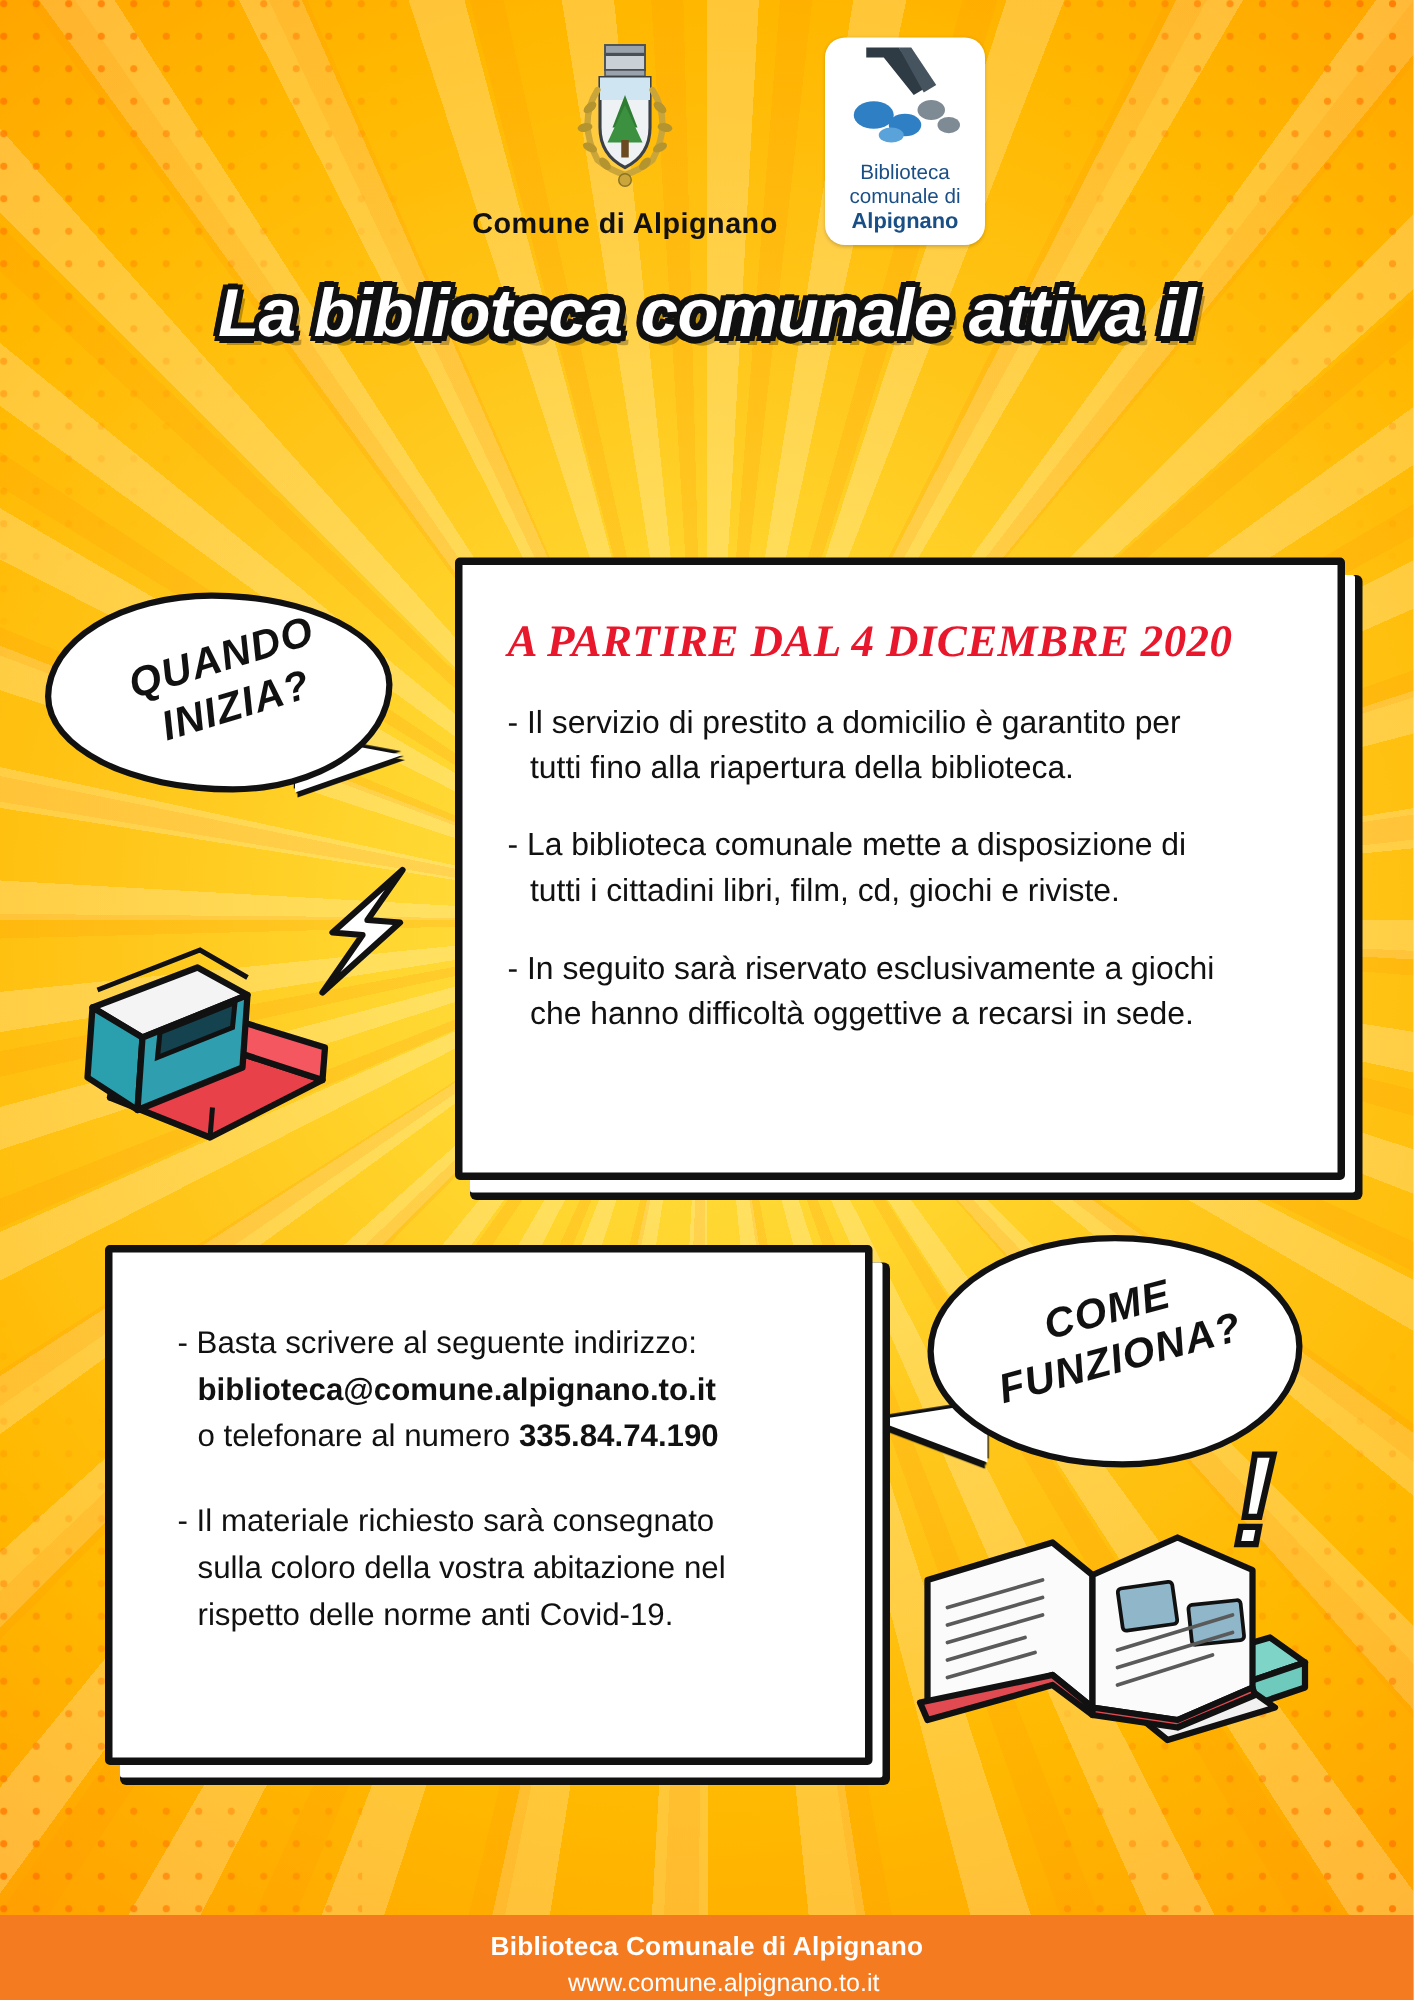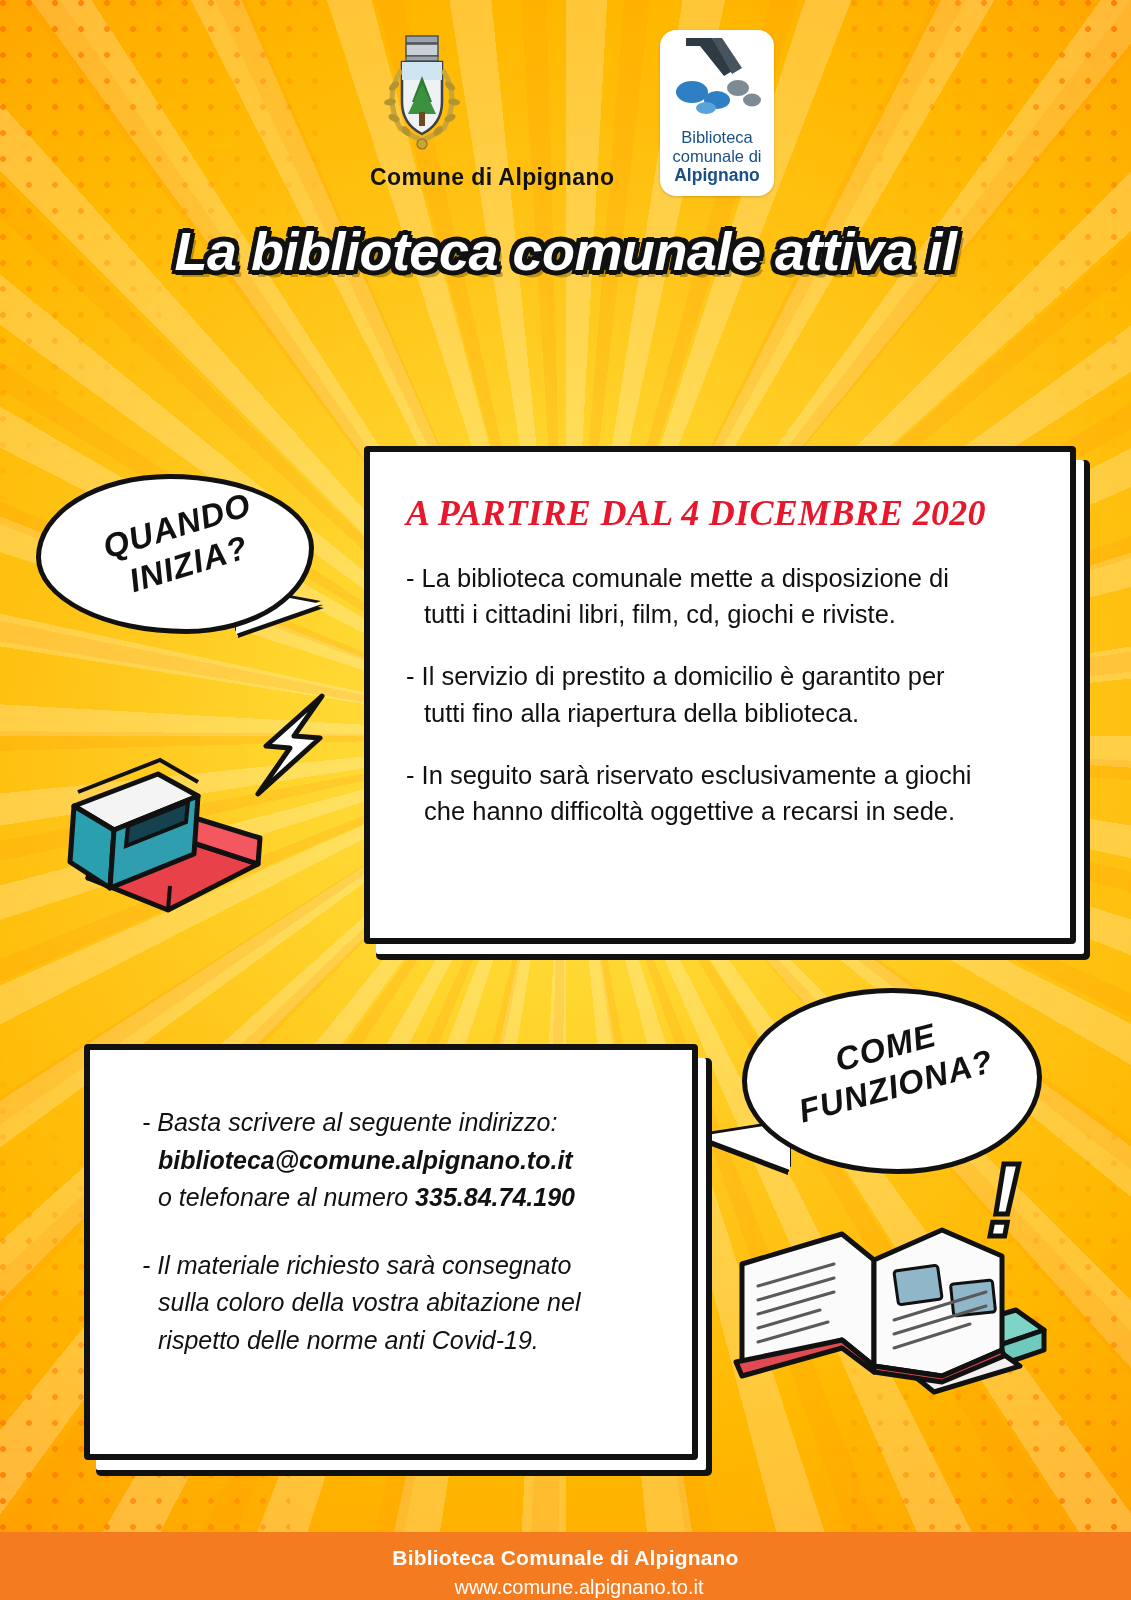--- a/index.html
+++ b/index.html
@@ -78,33 +78,34 @@
     top: 18px;
     left: 0;
     width: 100%;
     height: 200px;
   }
   .crest-block {
     position: absolute;
     left: 370px;
     top: 10px;
     width: 260px;
+    text-align: center;
   }
   .crest-caption {
     font-size: 23px;
     font-weight: bold;
     color: #111;
     letter-spacing: 0.4px;
     margin-top: 4px;
   }
   .lib-logo {
     position: absolute;
     left: 660px;
     top: 12px;
-    width: 114px;
+    width: 128px;
     height: 166px;
     background: #fff;
     border-radius: 16px;
     box-shadow: 0 1px 3px rgba(0,0,0,0.18);
     text-align: center;
   }
   .lib-logo-text {
     font-size: 16.5px;
     line-height: 1.14;
     color: #1a4f86;
@@ -252,24 +253,23 @@
   .panel-top p {
     font-size: 25.5px;
     line-height: 1.42;
     color: #111;
     margin: 0 0 26px 0;
   }
   .panel-top p span.ind { display: block; padding-left: 18px; }
 
   .panel-bottom {
     left: 84px;
-    top: 1044px;
+    top: 996px;
     width: 602px;
     height: 404px;
-    font-style: italic;
   }
   .panel-bottom .inner { padding: 54px 40px 0 52px; }
   .panel-bottom p {
     font-size: 25px;
     line-height: 1.5;
     color: #111;
     margin: 0 0 30px 0;
   }
   .panel-bottom .ind { display: block; padding-left: 16px; }
   .panel-bottom b { font-weight: bold; }
@@ -378,26 +378,26 @@
     <div class="btext">
       <span>QUANDO</span><br>
       <span>INIZIA?</span>
     </div>
   </div>
 
   <div class="panel panel-top">
     <div class="inner">
       <div class="panel-head">A PARTIRE DAL 4 DICEMBRE 2020</div>
       <p>
+        <span>- Il servizio di prestito a domicilio è garantito per</span>
+        <span class="ind">tutti  fino alla riapertura della biblioteca.</span>
+      </p>
+      <p>
         <span>- La biblioteca comunale mette a disposizione di</span>
         <span class="ind">tutti i cittadini libri, film, cd, giochi e riviste.</span>
-      </p>
-      <p>
-        <span>- Il servizio di prestito a domicilio è garantito per</span>
-        <span class="ind">tutti  fino alla riapertura della biblioteca.</span>
       </p>
       <p>
         <span>- In seguito sarà riservato esclusivamente a giochi</span>
         <span class="ind">che hanno difficoltà oggettive a recarsi in sede.</span>
       </p>
     </div>
   </div>
 
   <div class="bolt">
     <svg width="110" height="110" viewBox="0 0 110 110" aria-hidden="true">

